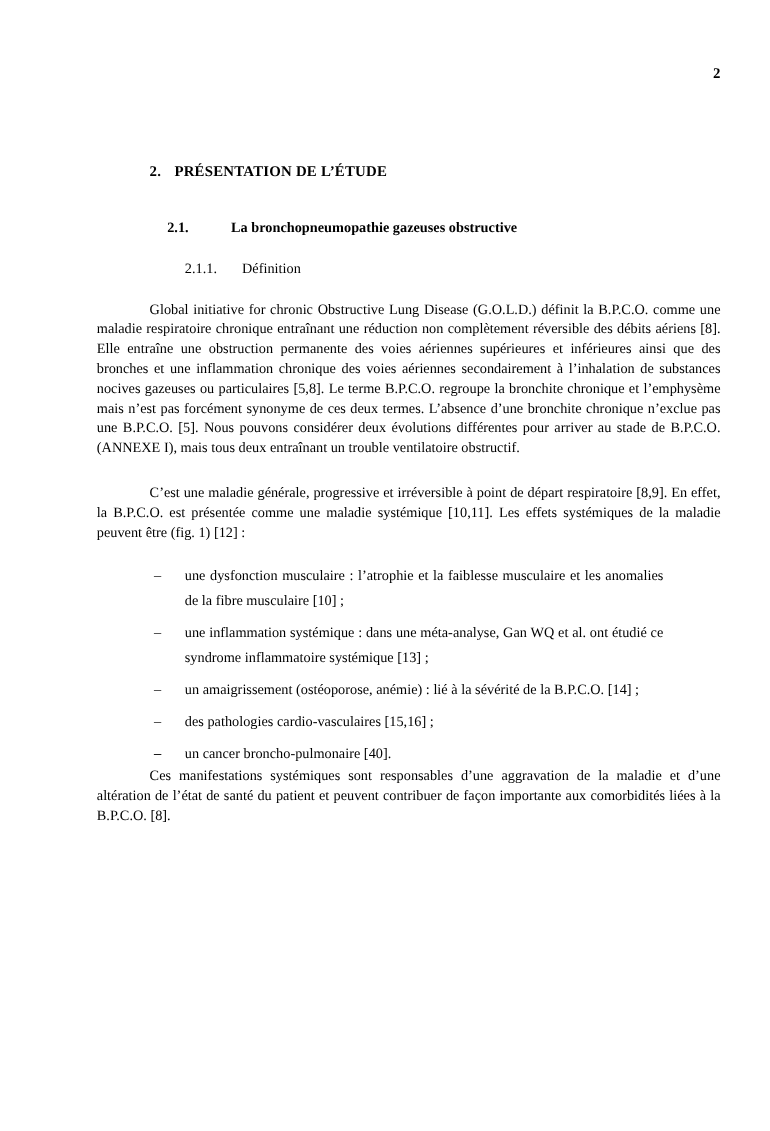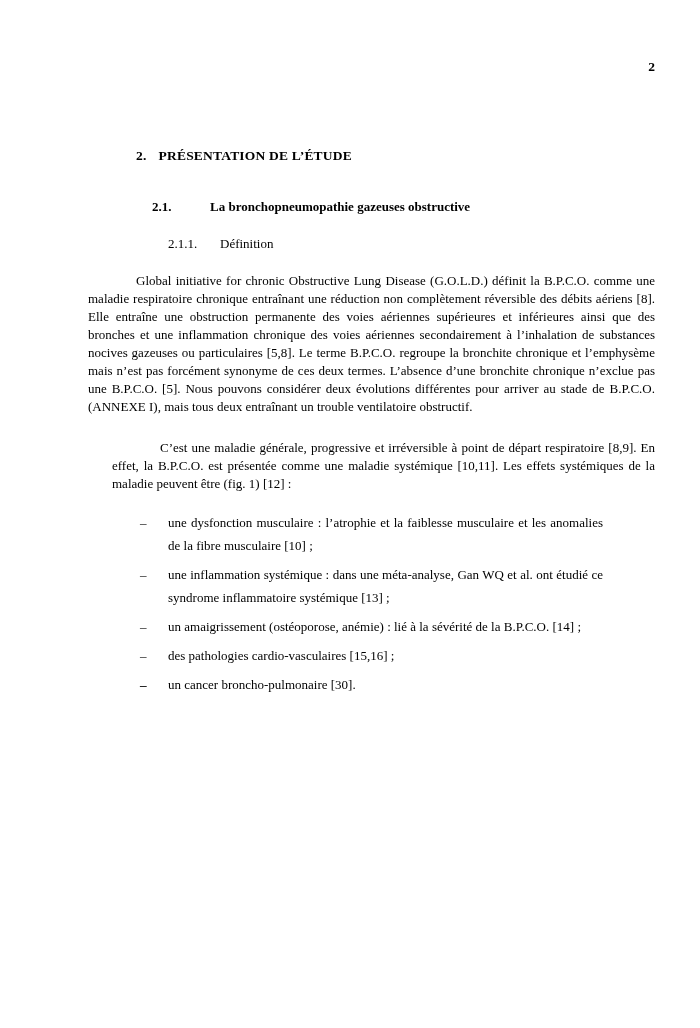--- a/index.html
+++ b/index.html
@@ -80,21 +80,21 @@
   p.para {
     margin: 0;
     font-size: 13px;
     line-height: 18px;
     text-align: justify;
     text-indent: 48px;
     -webkit-hyphens: none;
     hyphens: none;
   }
 
-  p.para.spaced { margin-top: 23px; margin-left: 24px; }
+  p.para.spaced { margin-top: 23px; }
 
   
   ul.dash-list {
     list-style: none;
     margin: 18px 0 0 0;
     padding: 0 0 0 52px;   
     width: 515px;
     box-sizing: border-box;
   }
 
@@ -159,20 +159,21 @@
       </li>
       <li>
         <span class="dash">–</span>
         <span>des pathologies cardio-vasculaires [15,16] ;</span>
       </li>
       <li>
         <span class="dash">–</span>
       </li>
       <li>
         <span class="dash">–</span>
-        <span>un cancer broncho-pulmonaire [30].</span>
+        <span>un cancer broncho-pulmonaire [40].</span>
       </li>
     </ul>
 
+    <p class="para para-after-list">Ces manifestations systémiques sont responsables d’une aggravation de la maladie et d’une altération de l’état de santé du patient et peuvent contribuer de façon importante aux comorbidités liées à la B.P.C.O. [8].</p>
 
   </div>
 
 </div>
 
 </body></html>

